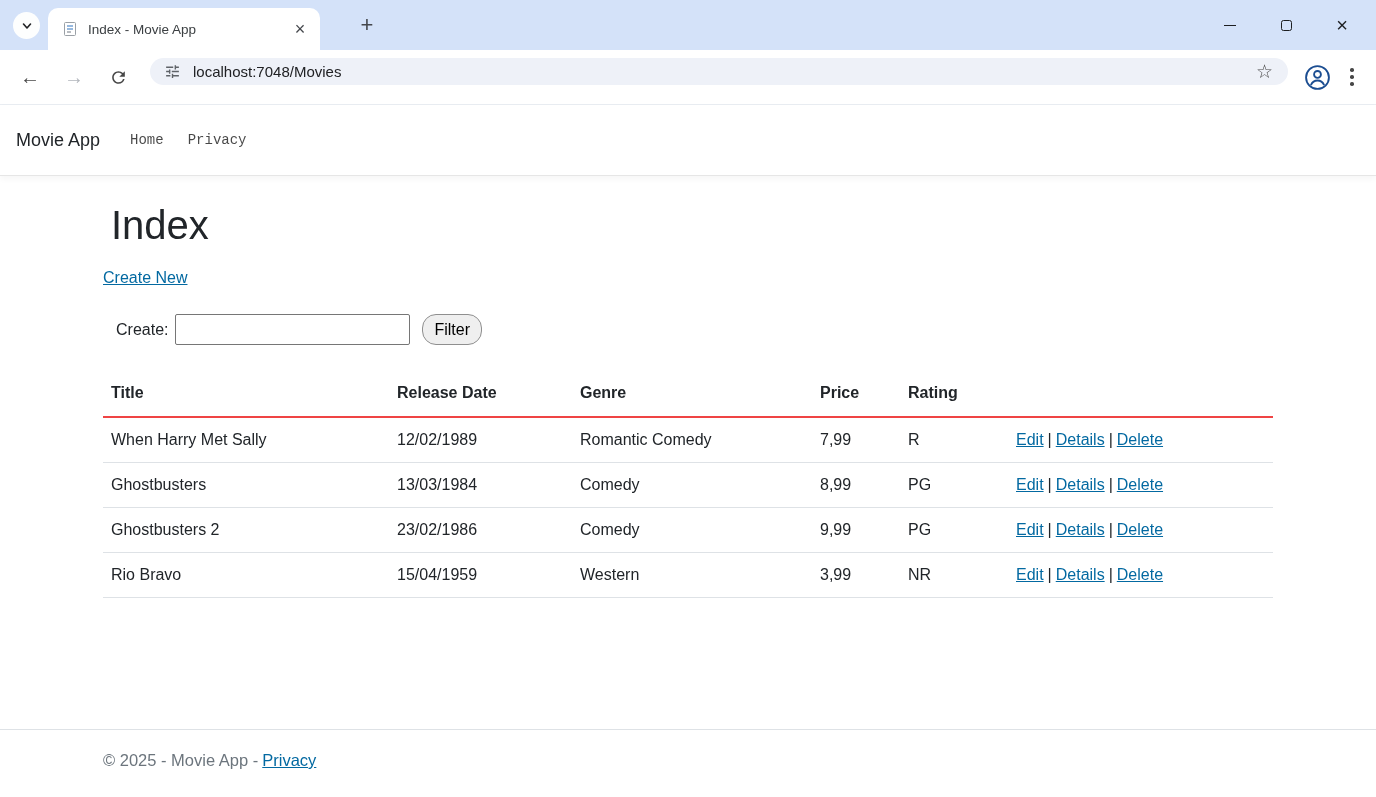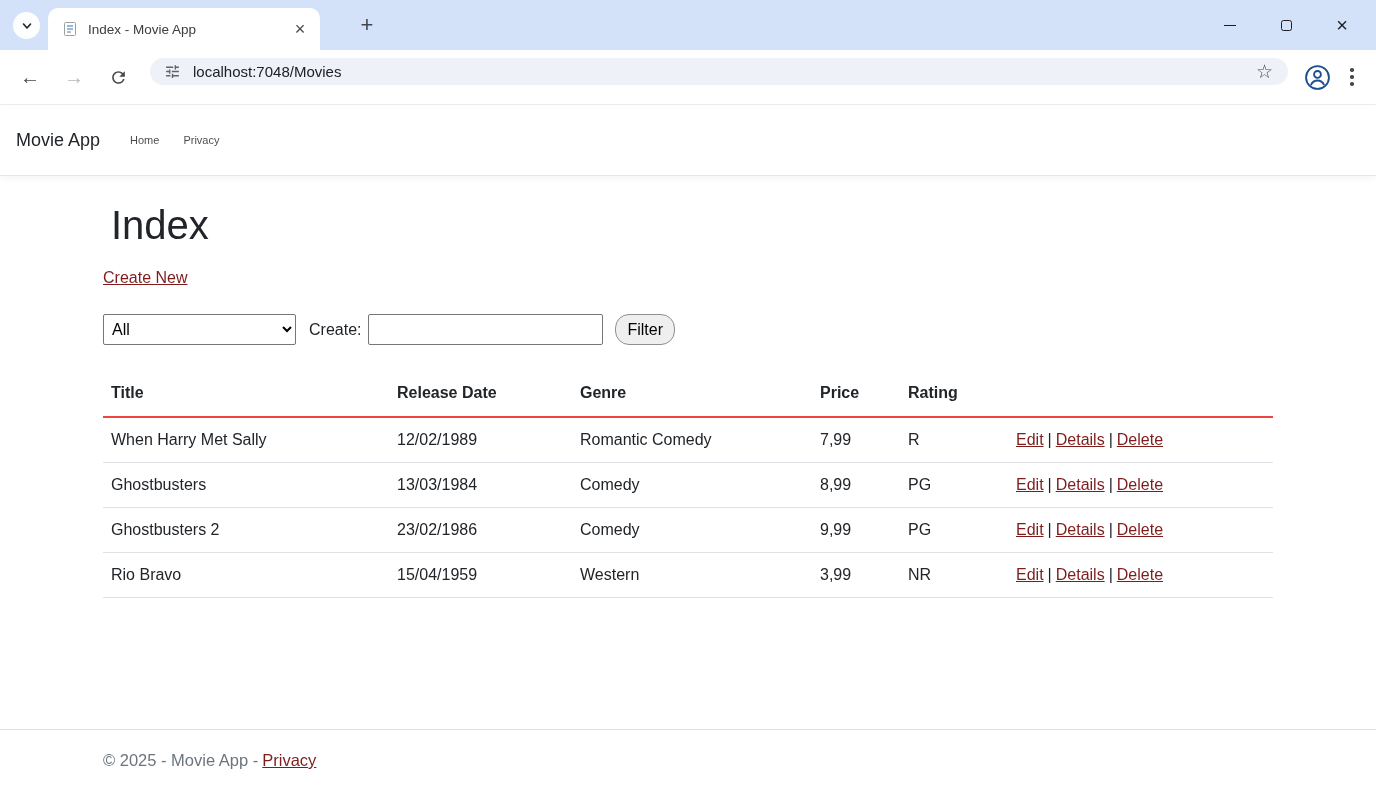--- a/index.html
+++ b/index.html
@@ -105,27 +105,27 @@
   .site { height: 692px; display: flex; flex-direction: column; background: #fff; }
   .site-nav {
     flex: 0 0 auto;
     height: 71px;
     display: flex; align-items: center;
     padding: 0 16px;
     border-bottom: 1px solid #e6e6e6;
     box-shadow: 0 3px 6px rgba(0,0,0,0.04);
   }
   .brand { font-size: 18px; color: #212529; text-decoration: none; margin-right: 22px; cursor: pointer; }
-  .navlink { font-size: 11px; color: rgba(0,0,0,0.72); text-decoration: none; padding: 8px; margin-right: 8px; cursor: pointer; }
+  .navlink { font-size: 14px; color: rgba(0,0,0,0.72); text-decoration: none; padding: 8px; margin-right: 8px; cursor: pointer; font-family: Liberation Mono, monospace; }
 
   .container { width: 1170px; margin: 0 auto; }
   main.container { flex: 1 0 auto; }
 
   h1.page-title { font-size: 40px; font-weight: 500; color: #212529; margin: 27px 0 0 8px; }
-  .blue-link { color: #7f1d1d; text-decoration: underline; cursor: pointer; }
+  .blue-link { color: #0369a1; text-decoration: underline; cursor: pointer; }
   .create-link { display: inline-block; margin-top: 21px; font-size: 16px; }
 
   .filter-form { margin-top: 27px; display: flex; align-items: center; font-size: 16px; color: #212529; }
   .genre-select {
     width: 193px; height: 31px;
     font-size: 16px; font-family: inherit; color: #000;
     border: 1px solid #767676; border-radius: 2px; background: #fff;
     padding: 0 4px;
   }
   .title-label { margin: 0 7px 0 13px; }
@@ -248,23 +248,20 @@
     <a class="navlink">Home</a>
     <a class="navlink">Privacy</a>
   </nav>
 
   <main class="container">
     <h1 class="page-title">Index</h1>
 
     <a class="blue-link create-link">Create New</a>
 
     <div class="filter-form">
-      <select class="genre-select">
-        <option>All</option>
-      </select>
       <span class="title-label">Create:</span>
       <input class="title-input" type="text" value="" style="">
       <button class="filter-btn">Filter</button>
     </div>
 
     <table class="movies">
       <colgroup>
         <col style="width:286px">
           <col style="width:183px">
           <col style="width:240px">

